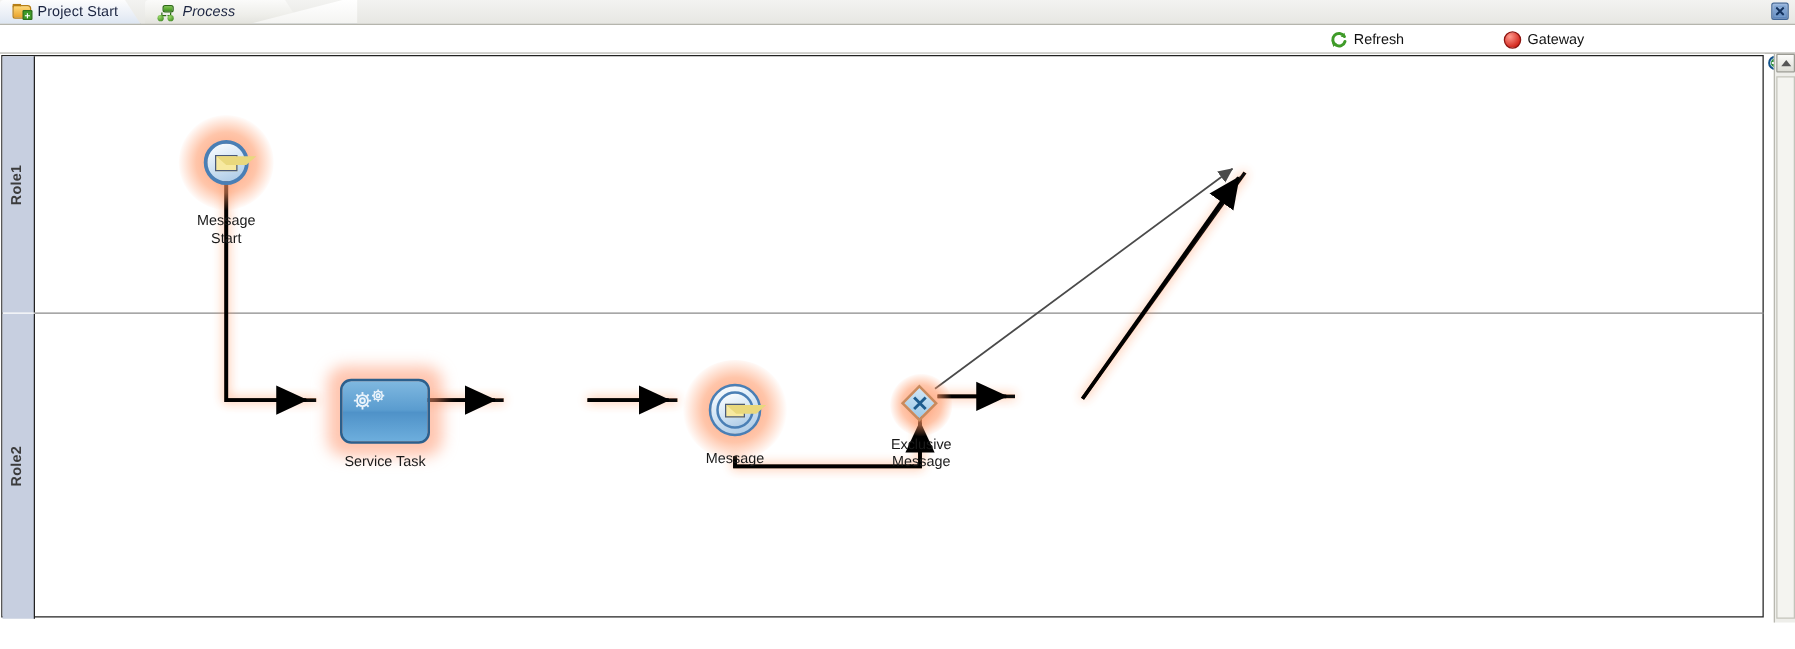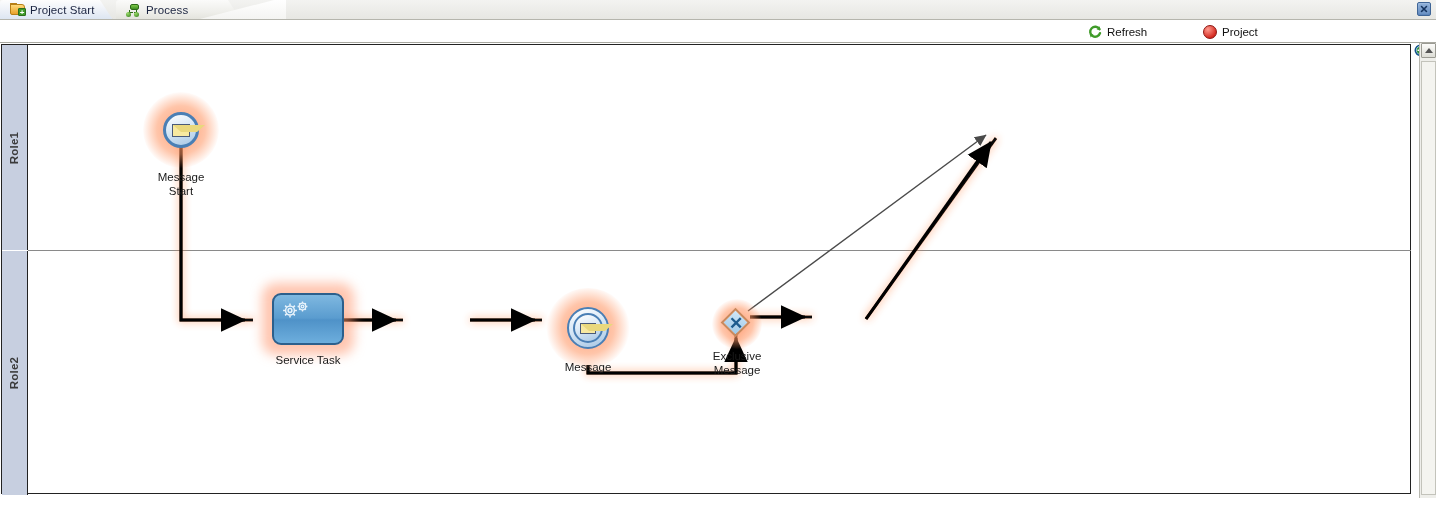--- a/index.html
+++ b/index.html
@@ -35,20 +35,21 @@
     left:0; width:113px;
     background: linear-gradient(#fdfdfd, #e9eef6 65%, #dde6f2);
     border-right:1px solid #b9c3d0;
     border-bottom:1px solid #fff;
     clip-path: polygon(0 0, 100px 0, 113px 100%, 0 100%);
   }
   .tab-process {
     left:116px; width:125px;
     background: linear-gradient(#fbfbfa, #eeeeea 60%, #e2e2dc);
     clip-path: polygon(0 0, 112px 0, 125px 100%, 0 100%);
+    font-style: italic;
   }
   .tab-tail {
     position:absolute; left:196px; top:0; width:90px; height:20px;
     border-bottom:1px solid #b9bfc9;
     clip-path: polygon(0 100%, 78px 0, 90px 0, 90px 100%);
     background: linear-gradient(#ffffff,#f4f4f2);
   }
 
   
   .ic-folder { position:relative; width:15px; height:13px; flex:0 0 15px; }
@@ -106,21 +107,21 @@
   }
   .toolbar-sep {
     position:absolute; left:0; top:42px; width:1436px; height:1px;
     background:#a9a9a1;
   }
   .tb-item {
     position:absolute; top:3px; height:18px;
     display:flex; align-items:center; gap:5px;
     font-size:11.5px; color:#111; cursor:pointer;
   }
-  .tb-refresh { left:1088px; }
+  .tb-refresh { left:1064px; }
   .tb-delete  { left:1203px; }
 
   .ic-refresh { position:relative; width:14px; height:14px; flex:0 0 14px; }
   .ic-refresh svg { display:block; }
   .ic-delete {
     width:14px; height:14px; flex:0 0 14px; border-radius:50%;
     background:radial-gradient(circle at 33% 28%, #ff9a8e, #d42a20 72%, #9c1410);
     border:1px solid #8d1410;
   }
 
@@ -335,21 +336,21 @@
           <path d="M11.5 4.2 A5 5 0 1 0 12 8.2" fill="none" stroke="#3f9b29" stroke-width="2.4" stroke-linecap="round"></path>
           <path d="M11.6 1.2 L12.3 5.0 L8.6 4.4 Z" fill="#3f9b29"></path>
           <path d="M2.6 12.6 L1.8 8.9 L5.5 9.5 Z" fill="#3f9b29"></path>
         </svg>
       </span>
       <span>Refresh</span>
     </div>
 
     <div class="tb-item tb-delete">
       <span class="ic-delete"></span>
-      <span>Project</span>
+      <span>Gateway</span>
     </div>
 
     <div class="zoom-group">
       <span class="mag mag-out">
         <svg width="16" height="15" viewBox="0 0 16 15">
           <line x1="8.5" y1="8.5" x2="14" y2="14" stroke="#b32a20" stroke-width="3" stroke-linecap="round"></line>
           <circle cx="6.3" cy="6.3" r="5" fill="#d8ecf7" stroke="#13538c" stroke-width="1.6"></circle>
           <circle cx="6.3" cy="6.3" r="3.6" fill="#2f8f3c"></circle>
           <path d="M4.1 6.3 H8.5" stroke="#fff" stroke-width="1.6" stroke-linecap="round"></path>
         </svg>
@@ -421,21 +422,21 @@
       <div class="glow-circle" style="left:0; top:0; width:76px; height:76px;"></div>
       <div class="ev-circle ev-start" style="left:20px; top:20px;">
         <span class="env"></span>
       </div>
       <div class="node-label" style="top:78px;">
         <div>Message</div>
         <div>Start</div>
       </div>
     </div>
 
-    <div class="node" style="left:258px; top:236px; width:100px; height:90px;text-decoration:underline;">
+    <div class="node" style="left:258px; top:246px; width:100px; height:90px;text-decoration:underline;">
       <div class="glow-rect" style="left:4px; top:4px; width:92px; height:72px;"></div>
       <div class="task task-service" style="left:14px; top:14px;">
         <span class="task-icon">
           <svg width="30" height="20" viewBox="0 0 30 20">
             <g fill="none" stroke="#e9f3fb" stroke-width="1.5">
               <circle cx="10" cy="10.5" r="4.4"></circle>
               <circle cx="10" cy="10.5" r="1.9"></circle>
               <path d="M10 3.6 v2.1 M10 15.4 v2.1 M3.1 10.5 h2.1 M14.8 10.5 h2.1
                        M5.1 5.6 l1.5 1.5 M13.4 13.9 l1.5 1.5
                        M14.9 5.6 l-1.5 1.5 M6.6 13.9 l-1.5 1.5"></path>

